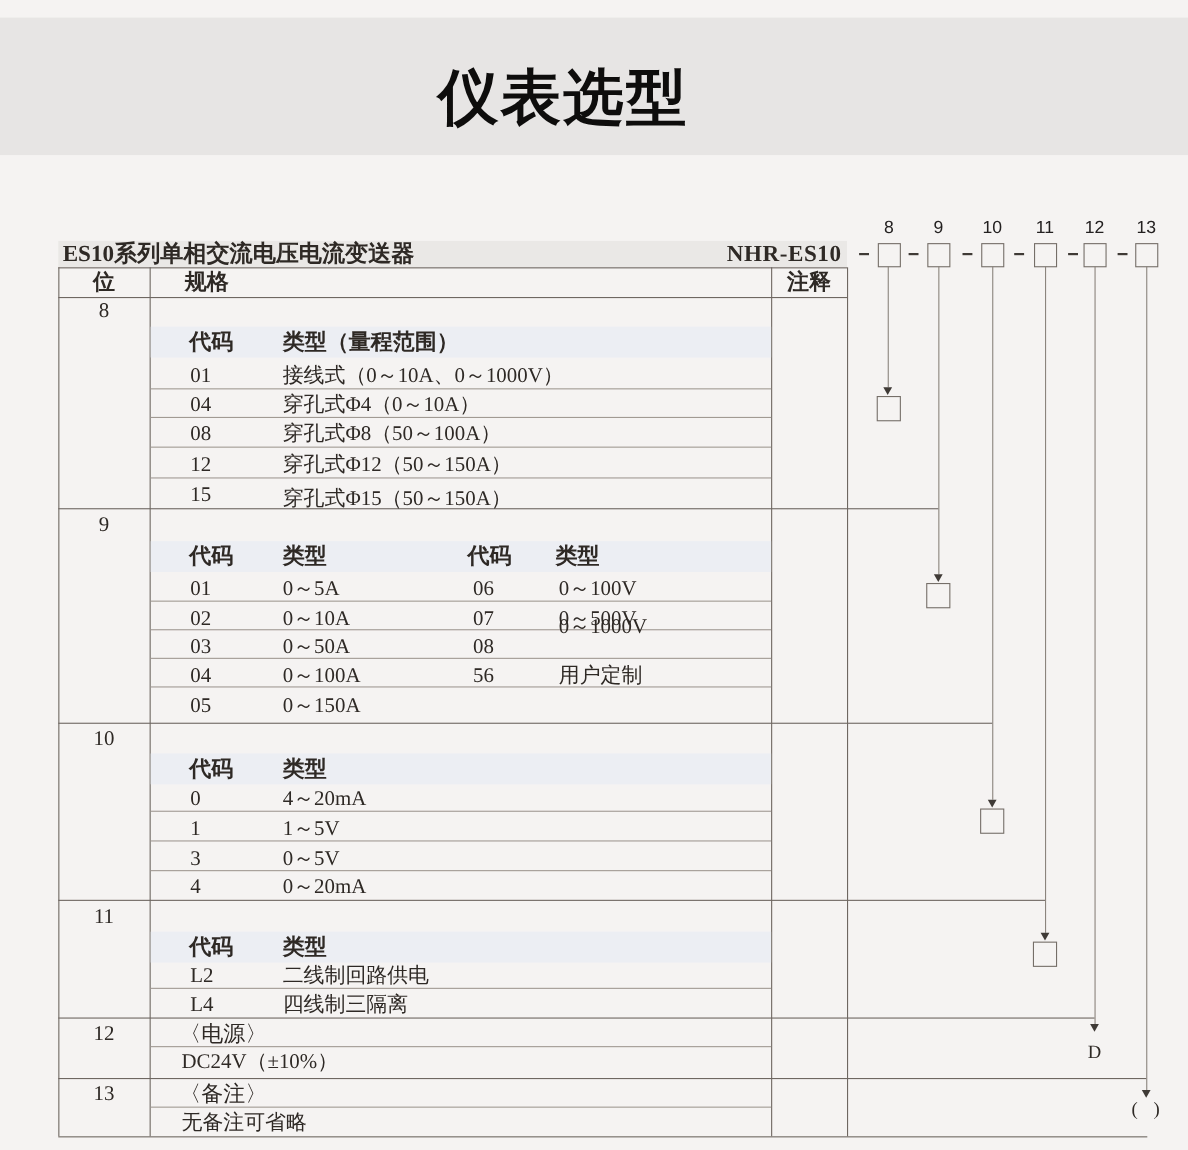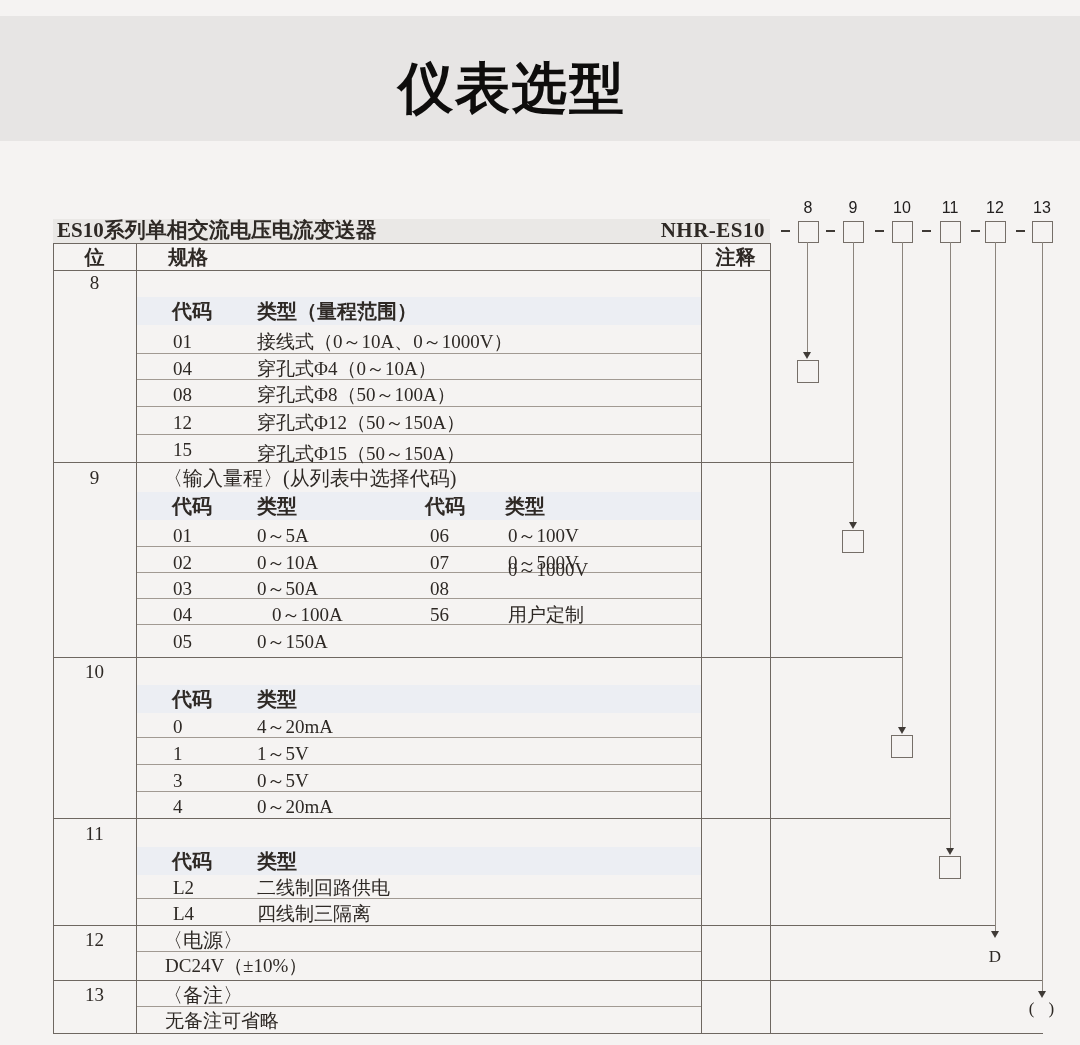--- a/index.html
+++ b/index.html
@@ -124,21 +124,20 @@
   <div class="abs c1" style="top:385px;">08</div>
   <div class="abs t1" style="top:385px;">穿孔式Φ8（50～100A）</div>
   <div class="hl inner" style="left:137px;top:406px;width:564px;"></div>
   <div class="abs c1" style="top:413px;">12</div>
   <div class="abs t1" style="top:413px;">穿孔式Φ12（50～150A）</div>
   <div class="hl inner" style="left:137px;top:434px;width:564px;"></div>
   <div class="abs c1" style="top:440px;">15</div>
   <div class="abs t1" style="top:444px;">穿孔式Φ15（50～150A）</div>
 
   <div class="abs pos-num" style="top:468px;">9</div>
-  <div class="abs sec-head" style="top:468px;">〈输入量程〉(从列表中选择代码)</div>
   <div class="band" style="top:492px;height:28px;"></div>
   <div class="abs bold-sans sub-c1" style="top:496px;">代码</div>
   <div class="abs bold-sans sub-t1" style="top:496px;">类型</div>
   <div class="abs bold-sans sub-c2" style="top:496px;">代码</div>
   <div class="abs bold-sans sub-t2" style="top:496px;">类型</div>
   <div class="abs c1" style="top:526px;">01</div>
   <div class="abs t1" style="top:526px;">0～5A</div>
   <div class="abs c2" style="top:526px;">06</div>
   <div class="abs t2" style="top:526px;">0～100V</div>
   <div class="hl inner" style="left:137px;top:546px;width:564px;"></div>
@@ -146,21 +145,21 @@
   <div class="abs t1" style="top:553px;">0～10A</div>
   <div class="abs c2" style="top:553px;">07</div>
   <div class="abs t2" style="top:553px;">0～500V</div>
   <div class="hl inner" style="left:137px;top:572px;width:564px;"></div>
   <div class="abs c1" style="top:579px;">03</div>
   <div class="abs t1" style="top:579px;">0～50A</div>
   <div class="abs c2" style="top:579px;">08</div>
   <div class="abs t2" style="top:560px;">0～1000V</div>
   <div class="hl inner" style="left:137px;top:598px;width:564px;"></div>
   <div class="abs c1" style="top:605px;">04</div>
-  <div class="abs t1" style="top:605px;margin-left:15px;">0～100A</div>
+  <div class="abs t1" style="top:605px;">0～100A</div>
   <div class="abs c2" style="top:605px;">56</div>
   <div class="abs t2" style="top:605px;">用户定制</div>
   <div class="hl inner" style="left:137px;top:624px;width:564px;"></div>
   <div class="abs c1" style="top:632px;">05</div>
   <div class="abs t1" style="top:632px;">0～150A</div>
 
   <div class="abs pos-num" style="top:662px;">10</div>
   <div class="band" style="top:685px;height:28px;"></div>
   <div class="abs bold-sans sub-c1" style="top:689px;">代码</div>
   <div class="abs bold-sans sub-t1" style="top:689px;">类型</div>

